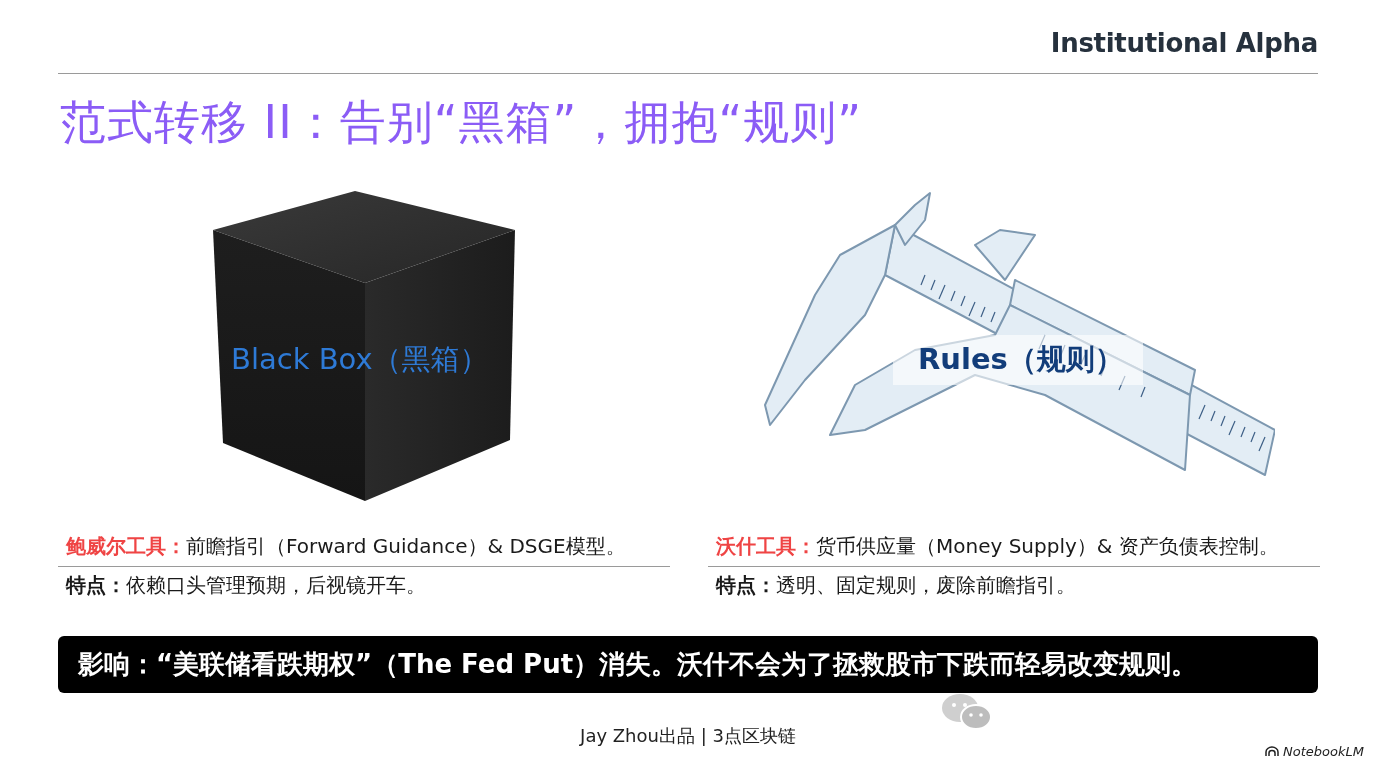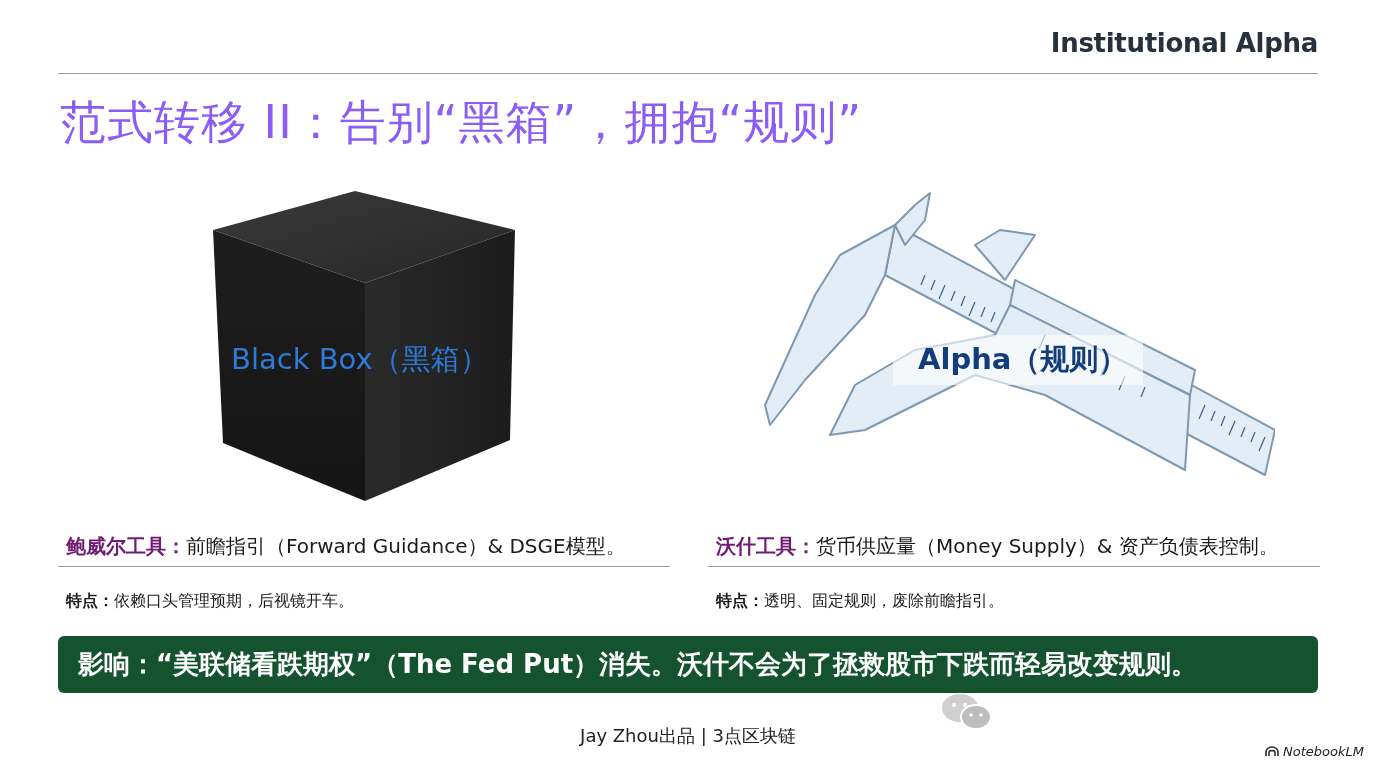--- a/index.html
+++ b/index.html
@@ -19,26 +19,26 @@
   
   .caliper-wrap { position: absolute; left: 745px; top: 185px; width: 530px; height: 320px; }
   .caliper-wrap svg { width: 100%; height: 100%; }
   .rules-label-bg { position: absolute; left: 893px; top: 335px; width: 250px; height: 50px; background: rgba(255,255,255,0.6); }
   .rules-label { position: absolute; left: 918px; top: 340px; font-size: 29px; font-weight: bold; color: #123d7a; white-space: nowrap; }
 
   .col { position: absolute; width: 612px; }
   .col.left { left: 58px; top: 530px; }
   .col.right { left: 708px; top: 530px; }
   .tool-line { font-size: 20px; color: #1a1a1a; white-space: nowrap; padding-left: 8px; height: 34px; line-height: 32px; }
-  .tool-key { color: #701a75; font-weight: bold; }
+  .tool-key { color: #ef4444; font-weight: bold; }
   .col-rule { height: 1px; background: #9a9a9a; margin-top: 2px; }
-  .feat-line { font-size: 16px; color: #1a1a1a; white-space: nowrap; padding-left: 8px; margin-top: 20px; line-height: 28px; }
+  .feat-line { font-size: 20px; color: #1a1a1a; white-space: nowrap; padding-left: 8px; margin-top: 4px; line-height: 28px; }
   .feat-key { font-weight: bold; }
 
-  .impact { position: absolute; left: 58px; top: 636px; width: 1260px; height: 57px; background: #14532d; border-radius: 6px; color: #ffffff; font-size: 26px; font-weight: bold; line-height: 57px; padding-left: 20px; white-space: nowrap; }
+  .impact { position: absolute; left: 58px; top: 636px; width: 1260px; height: 57px; background: #000000; border-radius: 6px; color: #ffffff; font-size: 26px; font-weight: bold; line-height: 57px; padding-left: 20px; white-space: nowrap; }
 
   .watermark { position: absolute; left: 940px; top: 692px; font-size: 34px; color: #c7c7c7; white-space: nowrap; display: flex; align-items: center; }
   .wm-icon { width: 54px; height: 40px; margin-right: 12px; }
 
   .footer { position: absolute; left: 0; right: 0; top: 724px; text-align: center; font-size: 18px; color: #222; white-space: nowrap; }
   .footer span { display: inline-block; }
 
   .nlm { position: absolute; right: 12px; top: 744px; font-size: 13px; color: #222; display: flex; align-items: center; white-space: nowrap; font-style: italic; }
   .nlm-icon { width: 14px; height: 11px; margin-right: 4px; }
 </style>
@@ -105,21 +105,21 @@
         <line x1="470" y1="226" x2="466" y2="236"></line>
       <line x1="480" y1="231" x2="476" y2="241"></line>
         <line x1="490" y1="236" x2="484" y2="250"></line>
       <line x1="500" y1="242" x2="496" y2="252"></line>
         <line x1="510" y1="247" x2="506" y2="257"></line>
       <line x1="520" y1="252" x2="514" y2="266"></line>
     </g>
   </svg>
 </div>
 <div class="rules-label-bg"></div>
-<div class="rules-label">Alpha（规则）</div>
+<div class="rules-label">Rules（规则）</div>
 
 <div class="col left">
   <div class="tool-line">
     <span class="tool-key">鲍威尔工具：</span><span>前瞻指引（Forward Guidance）&amp; DSGE模型。</span>
   </div>
   <div class="col-rule"></div>
   <div class="feat-line">
     <span class="feat-key">特点：</span><span>依赖口头管理预期，后视镜开车。</span>
   </div>
 </div>

